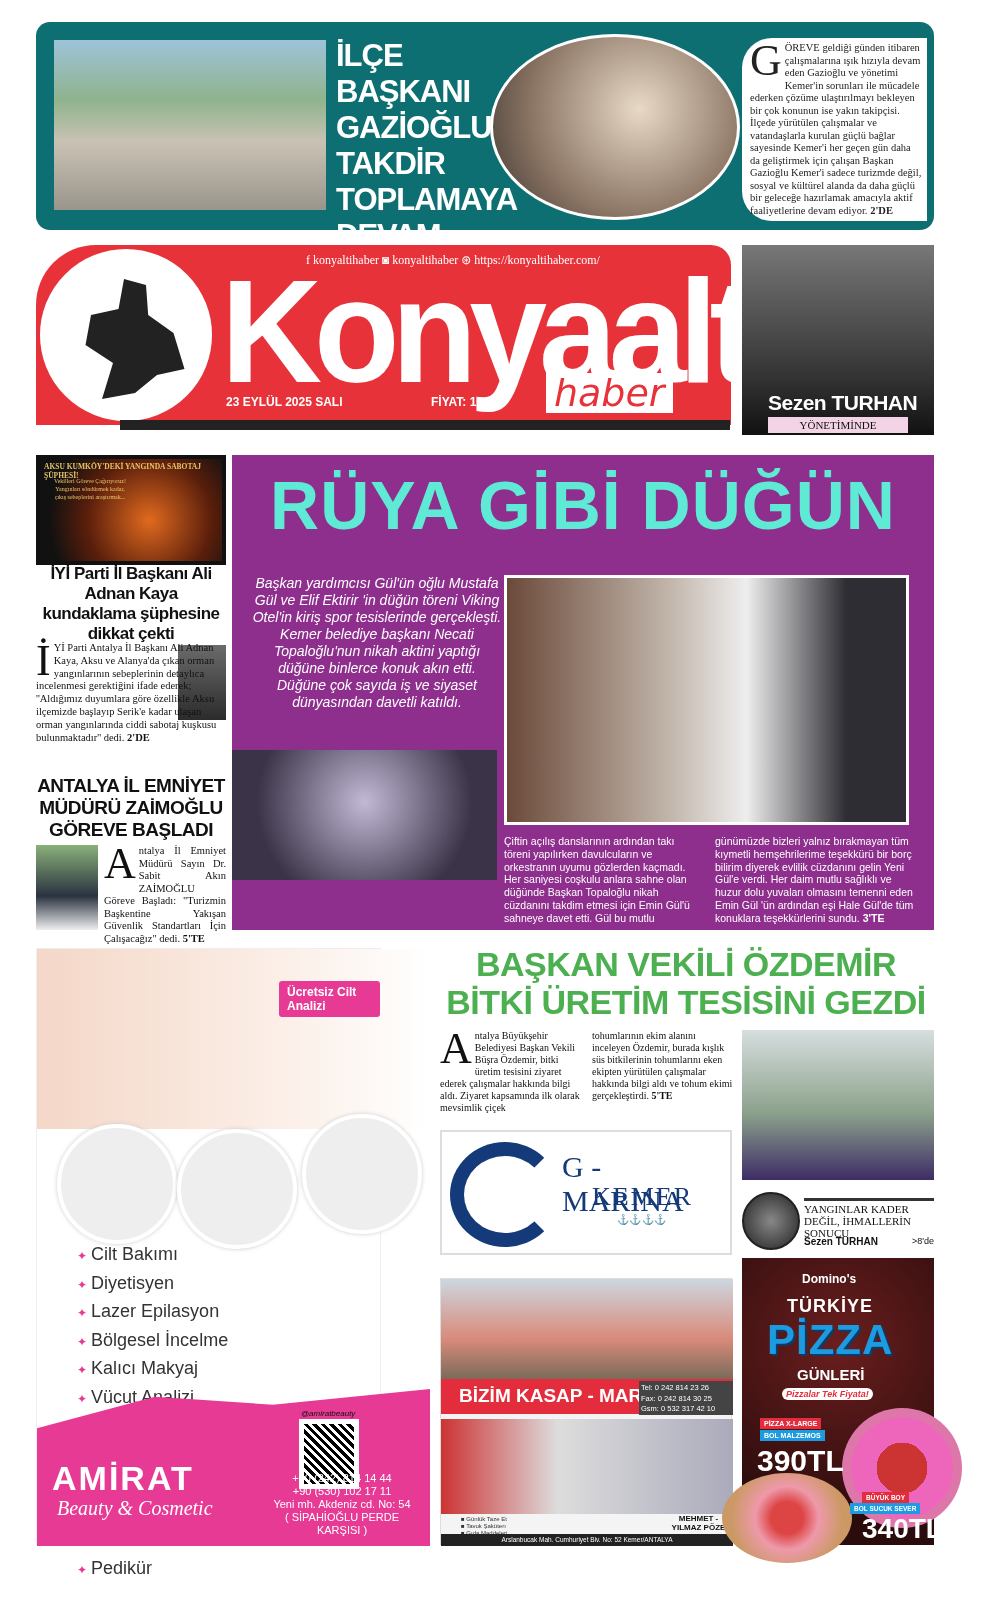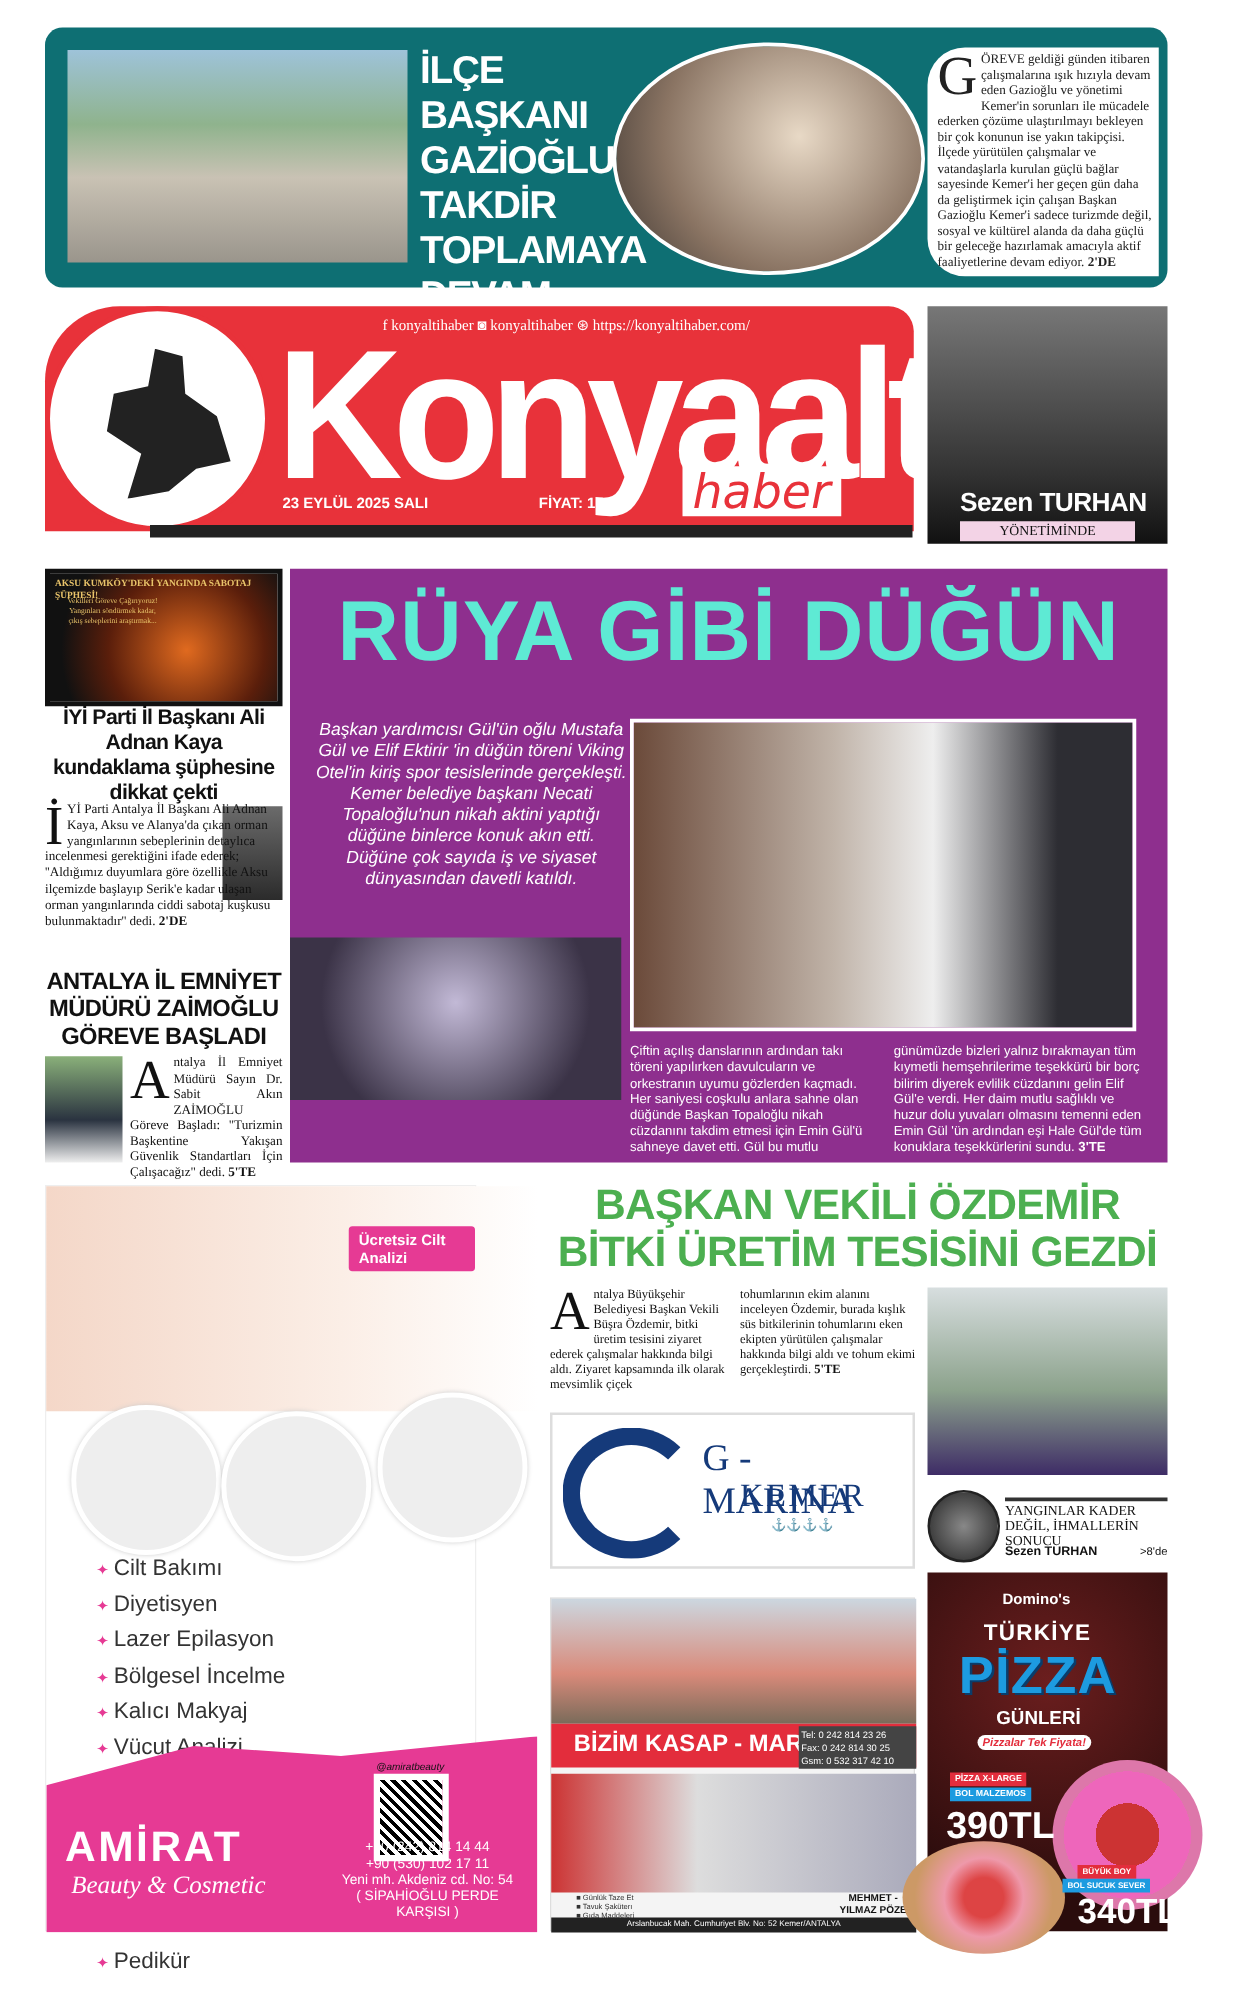--- a/index.html
+++ b/index.html
@@ -142,21 +142,21 @@
   <b>5'TE</b>
 </div>
 
 <div id="wed" class="abs">
   <div id="wed-title" class="abs">RÜYA GİBİ DÜĞÜN</div>
   <div id="wed-lead" class="abs">Başkan yardımcısı Gül'ün oğlu Mustafa Gül ve Elif Ektirir 'in düğün töreni Viking Otel'in kiriş spor tesislerinde gerçekleşti. Kemer belediye başkanı Necati Topaloğlu'nun nikah aktini yaptığı düğüne binlerce konuk akın etti. Düğüne çok sayıda iş ve siyaset dünyasından davetli katıldı.</div>
   <div id="wed-photo-main" class="abs"></div>
   <div id="wed-photo-small" class="abs"></div>
   <div id="wed-text" class="abs">
     <div class="col">Çiftin açılış danslarının ardından takı töreni yapılırken davulcuların ve orkestranın uyumu gözlerden kaçmadı. Her saniyesi coşkulu anlara sahne olan düğünde Başkan Topaloğlu nikah cüzdanını takdim etmesi için Emin Gül'ü sahneye davet etti. Gül bu mutlu</div>
-    <div class="col"><span>günümüzde bizleri yalnız bırakmayan tüm kıymetli hemşehrilerime teşekkürü bir borç bilirim diyerek evlilik cüzdanını gelin Elif Gül'e verdi. Her daim mutlu sağlıklı ve huzur dolu yuvaları olmasını temenni eden Emin Gül 'ün ardından eşi Hale Gül'de tüm konuklara teşekkürlerini sundu.</span> <b>3'TE</b></div>
+    <div class="col"><span>günümüzde bizleri yalnız bırakmayan tüm kıymetli hemşehrilerime teşekkürü bir borç bilirim diyerek evlilik cüzdanını gelin Yeni Gül'e verdi. Her daim mutlu sağlıklı ve huzur dolu yuvaları olmasını temenni eden Emin Gül 'ün ardından eşi Hale Gül'de tüm konuklara teşekkürlerini sundu.</span> <b>3'TE</b></div>
   </div>
 </div>
 
 <div id="beauty" class="abs">
   <div id="beauty-face" class="abs"></div>
   <div id="beauty-badge" class="abs">Ücretsiz Cilt Analizi</div>
   <div class="abs bcirc" style="left:20px;top:175px"></div>
   <div class="abs bcirc" style="left:140px;top:180px"></div>
   <div class="abs bcirc" style="left:265px;top:165px"></div>
   <div id="beauty-list" class="abs">

